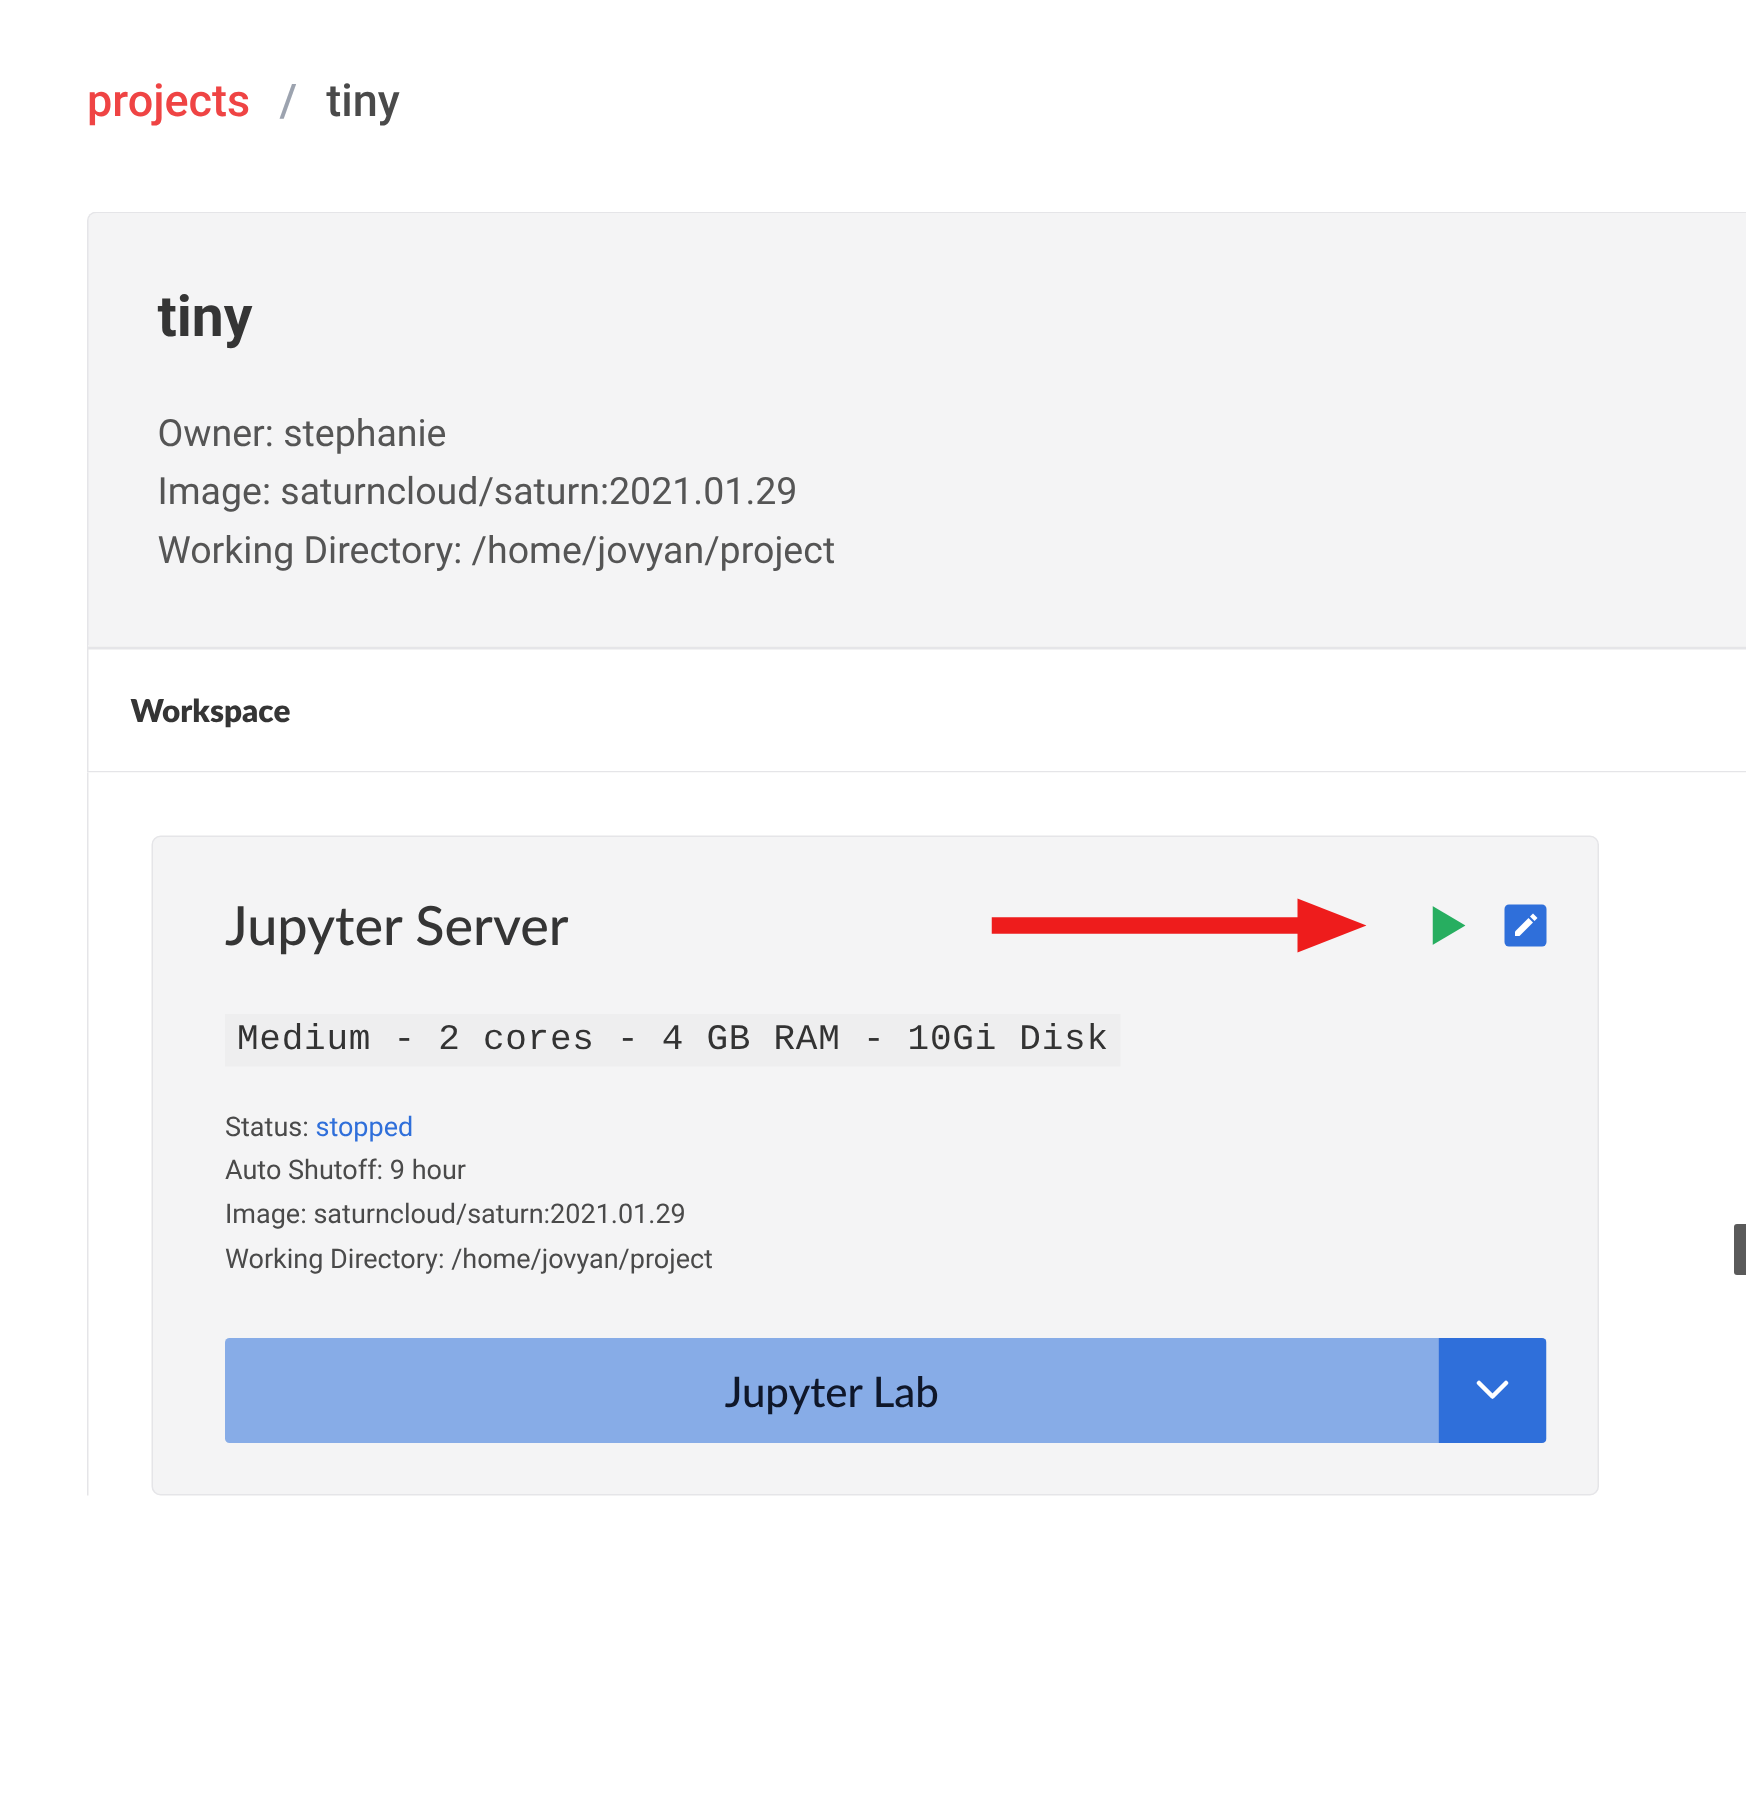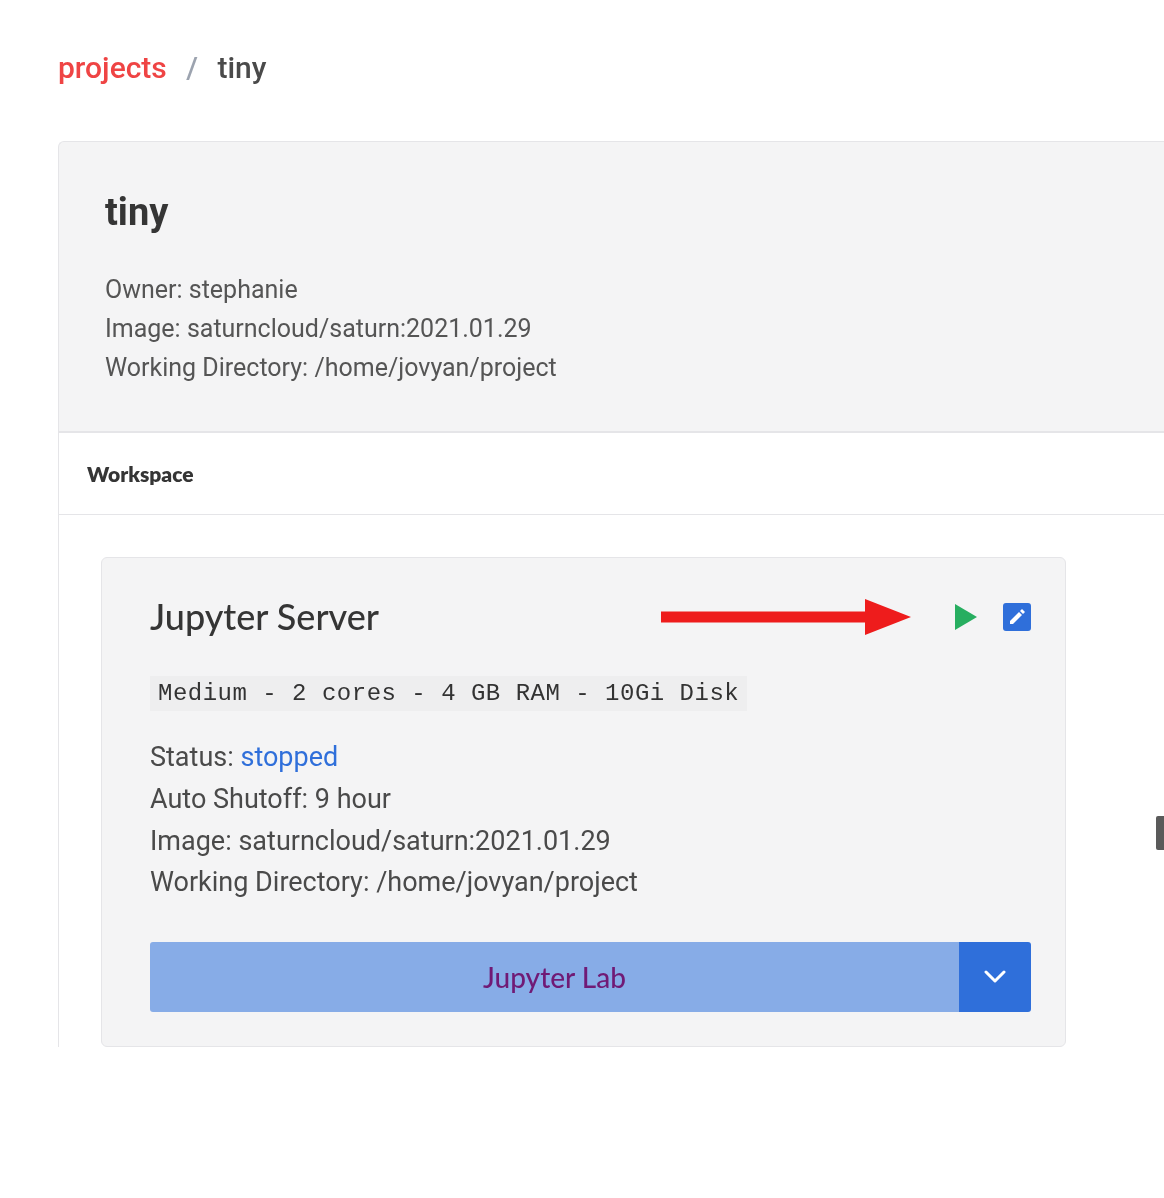--- a/index.html
+++ b/index.html
@@ -117,42 +117,42 @@
       font-family: "SFMono-Regular", Consolas, "Liberation Mono", Menlo, monospace;
       background: #eeeeef;
       font-size: 24px;
       color: #333;
       padding: 4px 8px;
       display: inline-block;
       margin-bottom: 28px;
       letter-spacing: 0.5px;
     }
     .detail-line {
-      font-size: 27px;
+      font-size: 18px;
       color: #4a4a4a;
       line-height: 1.4;
       padding-bottom: 4px;
     }
     .status-link {
       color: #2f6fda;
     }
     .help-link {
       color: #2f6fda;
       cursor: pointer;
     }
     .button-group {
       display: flex;
       margin-top: 36px;
       border-radius: 3px;
       overflow: hidden;
     }
     .primary-button {
       flex: 1;
       background: #87ace7;
-      color: #701a75;
+      color: #0f172a;
       text-align: center;
       padding: 18px 0;
       font-size: 28px;
       font-weight: 500;
       cursor: pointer;
       font-family: "Lato", sans-serif;
     }
     .dropdown-button {
       width: 72px;
       background: #2f6fda;

